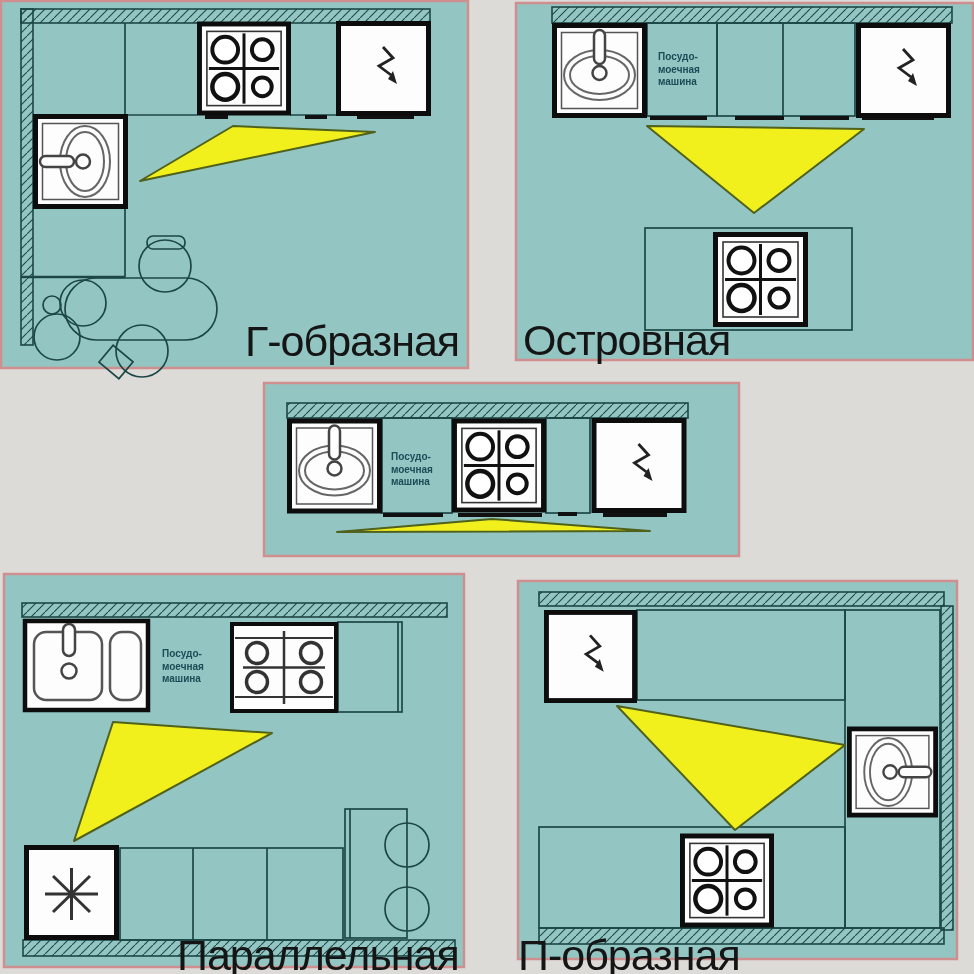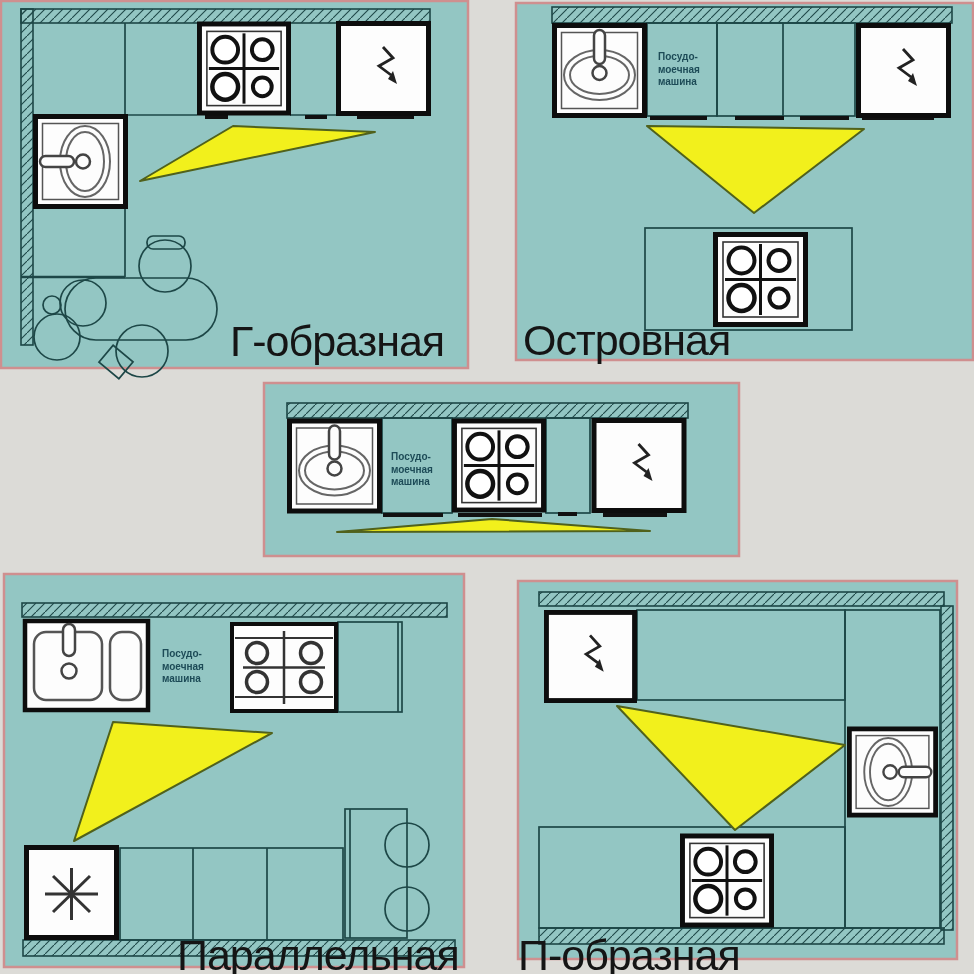--- a/index.html
+++ b/index.html
@@ -199,21 +199,21 @@
       </g>
       <polygon class="tri" points="617,706 845,745 735,830"></polygon>
       <use href="#sym-fridge" x="544" y="610" width="93" height="93"></use>
       <g transform="translate(847,725) rotate(90 45.5 47)">
         <use href="#sym-sink" width="91" height="94"></use>
       </g>
       <use href="#sym-stove" x="680" y="833" width="94" height="95"></use>
     </g>
   </svg>
 
-  <div class="big-label" style="left:230px; top:320px;">Г-образная</div>
+  <div class="big-label" style="left:245px; top:320px;">Г-образная</div>
   <div class="big-label" style="left:523px; top:319px;">Островная</div>
   <div class="big-label" style="left:177px; top:934px;">Параллельная</div>
   <div class="big-label" style="left:518px; top:934px;">П-образная</div>
 
   <div class="dw-label" style="left:658px; top:51px;">Посудо-
 моечная
 машина</div>
   <div class="dw-label" style="left:391px; top:451px;">Посудо-
 моечная
 машина</div>

